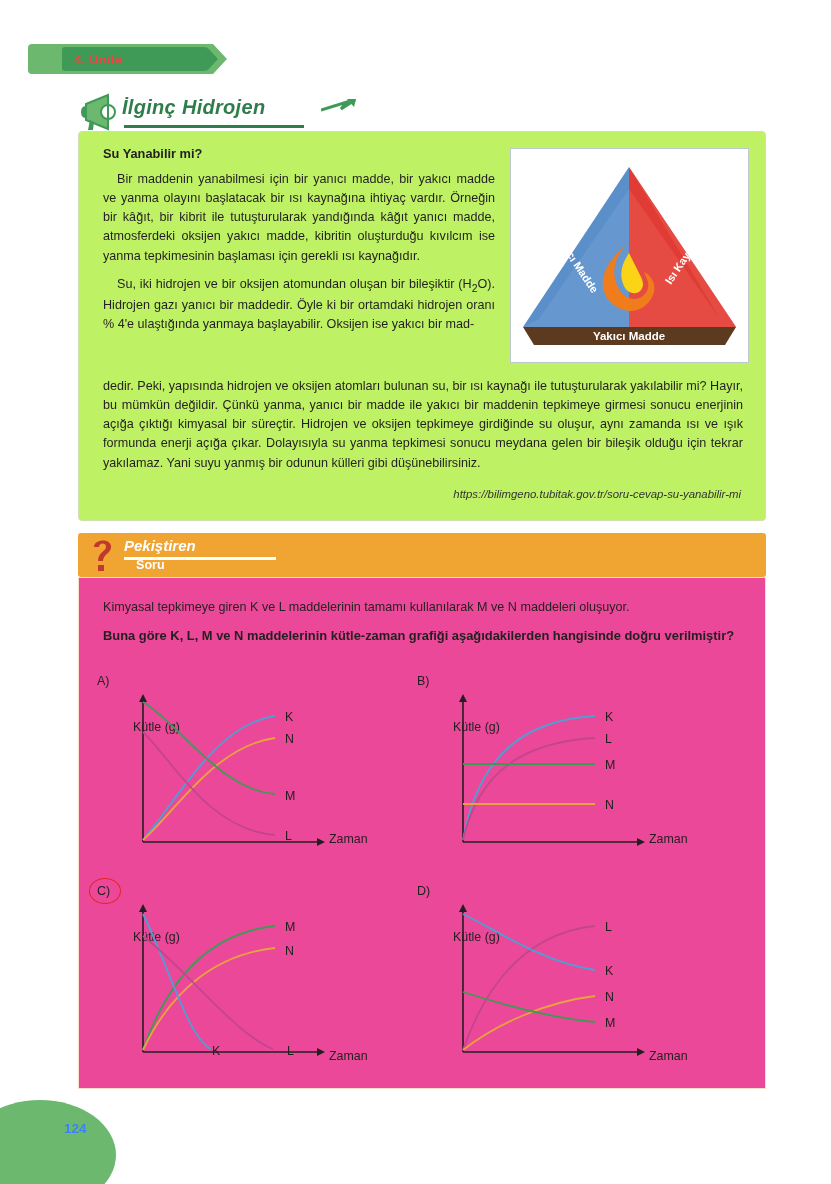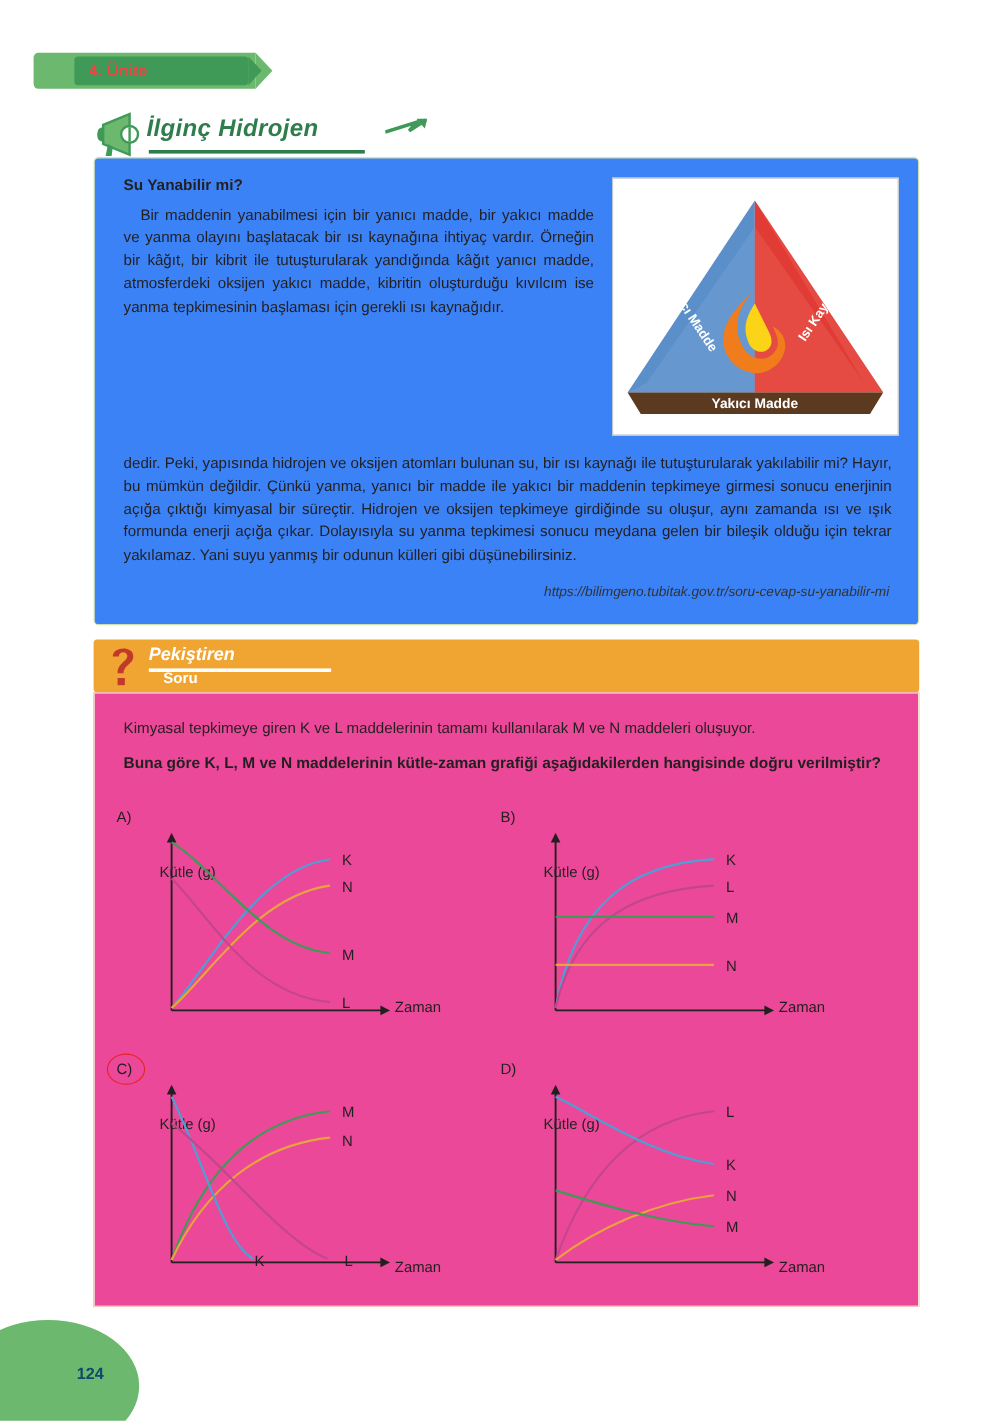--- a/index.html
+++ b/index.html
@@ -61,21 +61,21 @@
   .ib-underline {
     position:absolute; left:46px; top:33px; width:180px; height:3px;
     background:#2f7d4b;
   }
   .megaphone { position:absolute; left:0; top:0; }
   .arrow-right { position:absolute; left:243px; top:6px; }
 
   
   .info-box {
     position:absolute; left:78px; top:131px; width:688px; height:390px;
-    background:#3b82f6;
+    background:#bef264;
     border:1px solid #cfe0b0;
     border-radius:4px;
   }
   .info-box p {
     margin:0;
     font-size:12.6px;
     line-height:1.52;
     text-align:justify;
     color:#231f20;
   }
@@ -160,22 +160,22 @@
   }
 
   
   .page-tab {
     position:absolute; left:-36px; bottom:-26px;
     width:152px; height:110px;
     background:#6cb86f;
     border-radius:50%;
   }
   .page-num {
-    position:absolute; left:64px; bottom:32px;
-    color:#0c4a6e; font-size:13.5px; font-weight:bold;
+    position:absolute; left:64px; bottom:48px;
+    color:#3b82f6; font-size:13.5px; font-weight:bold;
   }
 </style>
 </head>
 <body>
 
 <div class="unit-tab-wrap">
   <div class="unit-tab-bg"></div>
   <div class="unit-tab-inner"></div>
   <div class="unit-tab-label">4. Ünite</div>
 </div>
@@ -194,20 +194,21 @@
     <path d="M0 12 L26 4 L20 11 L34 2" stroke="#3f9a57" stroke-width="3" fill="none"></path>
     <path d="M26 1 L35 1 L33 9 Z" fill="#3f9a57"></path>
   </svg>
 </div>
 
 <div class="info-box">
   <div class="ib-head">Su Yanabilir mi?</div>
 
   <div class="col-text">
     <p>Bir maddenin yanabilmesi için bir yanıcı madde, bir yakıcı madde ve yanma olayını başlatacak bir ısı kaynağına ihtiyaç vardır.  Örneğin bir kâğıt, bir kibrit ile tutuşturularak yandığında kâğıt yanıcı madde, atmosferdeki oksijen yakıcı madde, kibritin oluşturduğu kıvılcım ise yanma tepkimesinin başlaması için gerekli ısı kaynağıdır.</p>
+    <p>Su, iki hidrojen ve bir oksijen atomundan oluşan bir bileşiktir (H<sub>2</sub>O). Hidrojen gazı yanıcı bir maddedir. Öyle ki bir ortamdaki hidrojen oranı % 4'e ulaştığında yanmaya başlayabilir. Oksijen ise yakıcı bir mad-</p>
   </div>
 
   <div class="full-text">
     <p>dedir. Peki, yapısında hidrojen ve oksijen atomları bulunan su, bir ısı kaynağı ile tutuşturularak yakılabilir mi? Hayır, bu mümkün değildir. Çünkü yanma, yanıcı bir madde ile yakıcı bir maddenin tepkimeye girmesi sonucu enerjinin açığa çıktığı kimyasal bir süreçtir. Hidrojen ve oksijen tepkimeye girdiğinde su oluşur, aynı zamanda ısı ve ışık formunda enerji açığa çıkar. Dolayısıyla su yanma tepkimesi sonucu meydana gelen bir bileşik olduğu için tekrar yakılamaz. Yani suyu yanmış bir odunun külleri gibi düşünebilirsiniz.</p>
   </div>
 
   <div class="source-line">https://bilimgeno.tubitak.gov.tr/soru-cevap-su-yanabilir-mi</div>
 
   <div class="fig-box">
     <svg class="fig-svg" width="237" height="213" viewBox="0 0 237 213">

